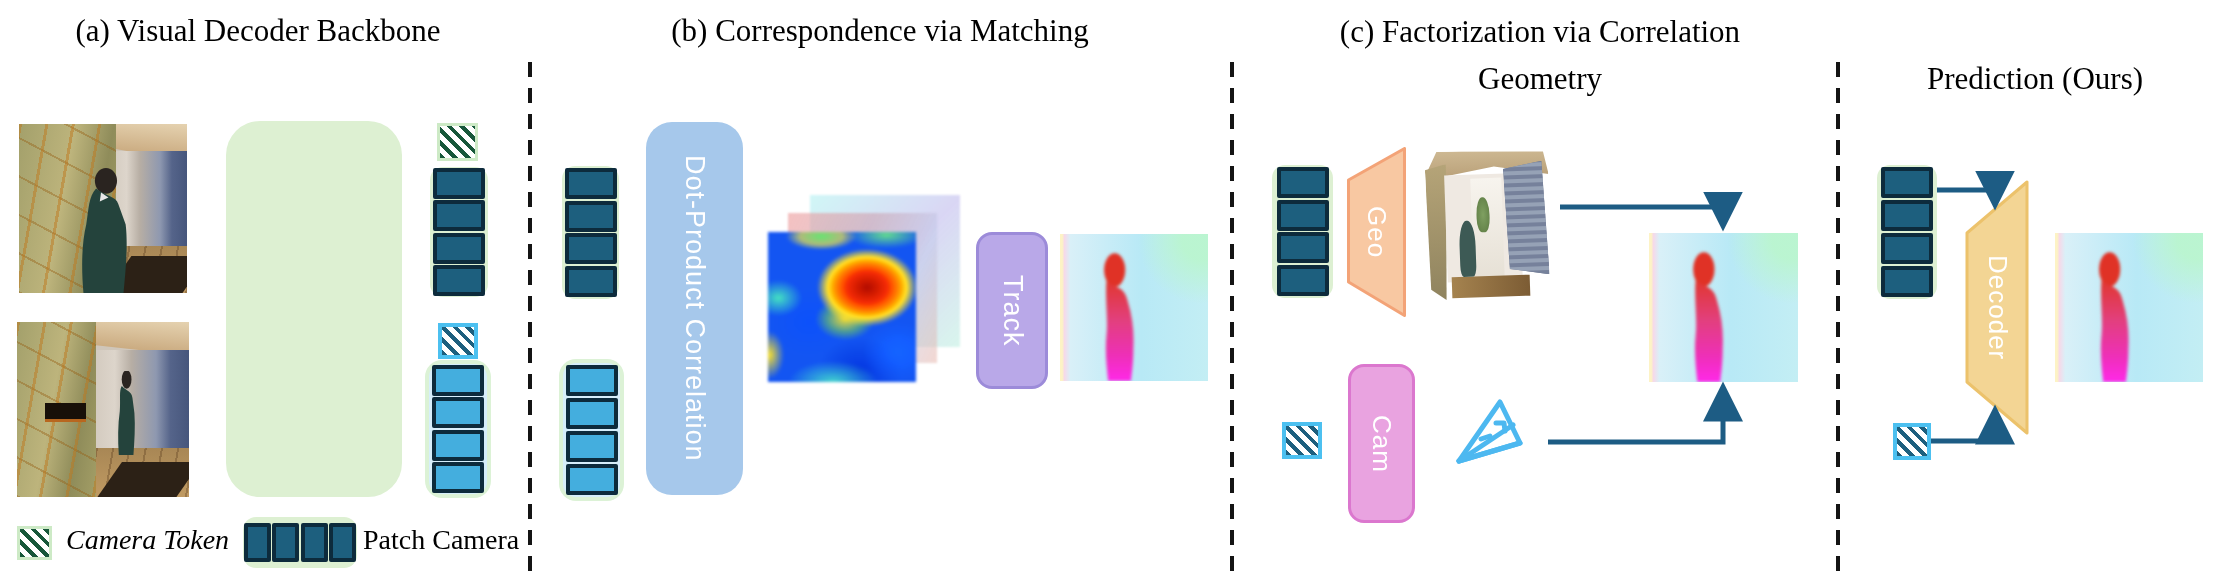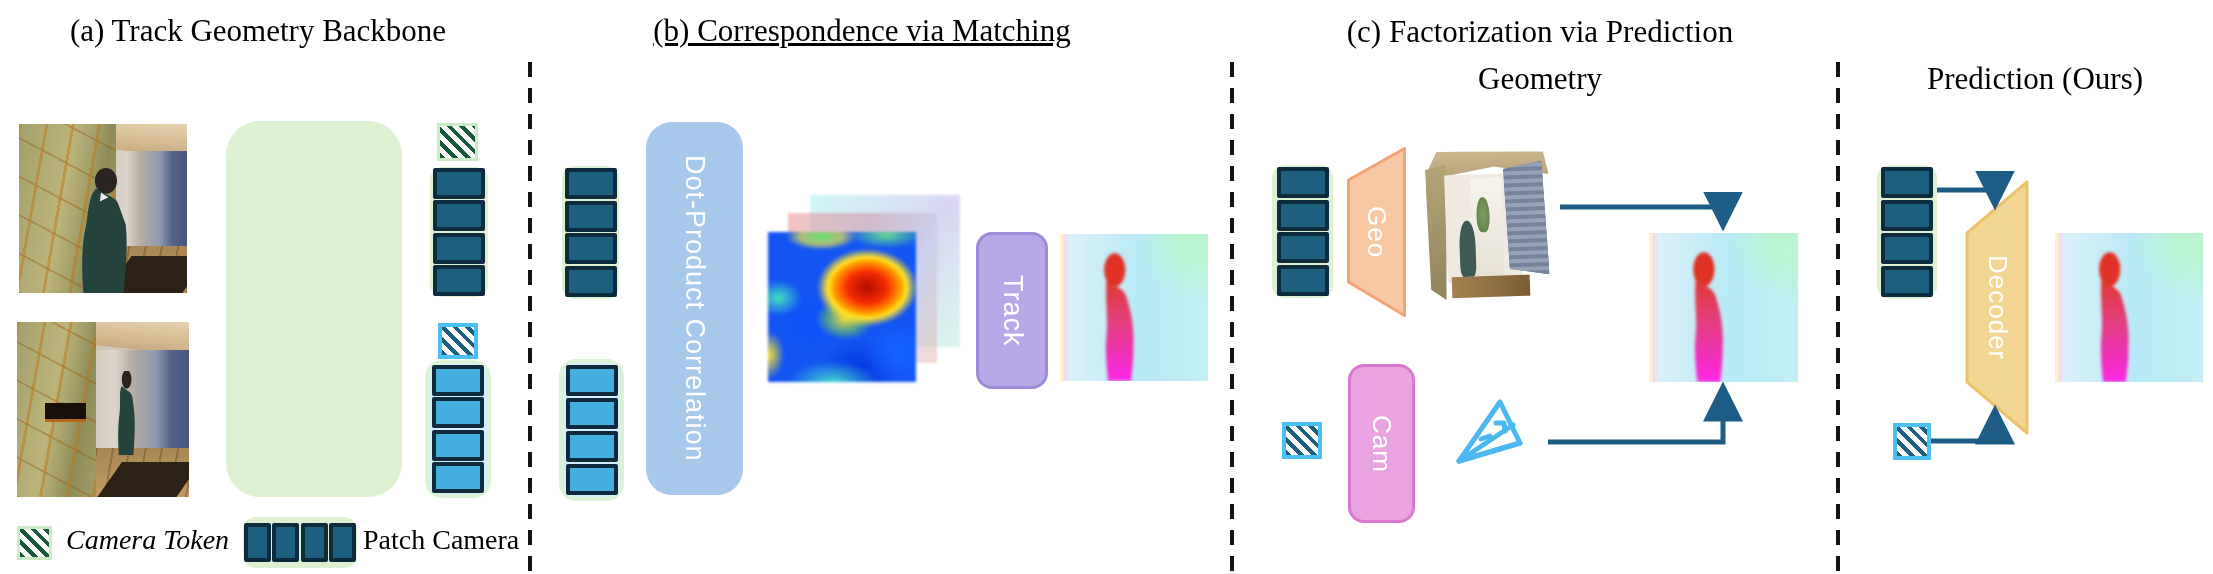--- a/index.html
+++ b/index.html
@@ -110,24 +110,24 @@
   
   .overlay{position:absolute;left:0;top:0;pointer-events:none;}
 
   .legend-text{position:absolute;font-size:28px;color:#000;white-space:nowrap;}
 </style>
 </head>
 <body>
 
 <div id="canvas">
 
-  <div class="panel-title" style="left:0;width:516px;">(a) Track Geometry Backbone</div>
-  <div class="panel-title" style="left:542px;width:640px;text-decoration:underline;">(b) Correspondence via Matching</div>
+  <div class="panel-title" style="left:0;width:516px;">(a) Visual Decoder Backbone</div>
+  <div class="panel-title" style="left:560px;width:640px;">(b) Correspondence via Matching</div>
   <div class="panel-title two-line" style="left:1270px;width:540px;">
-    <span>(c) Factorization via Prediction</span><br>
+    <span>(c) Factorization via Correlation</span><br>
     <span>Geometry</span>
   </div>
   <div class="panel-title two-line" style="left:1855px;width:360px;">
     <br>
     <span>Prediction (Ours)</span>
   </div>
 
   <div class="sep" style="left:528px;"></div>
   <div class="sep" style="left:1230px;"></div>
   <div class="sep" style="left:1836px;"></div>

